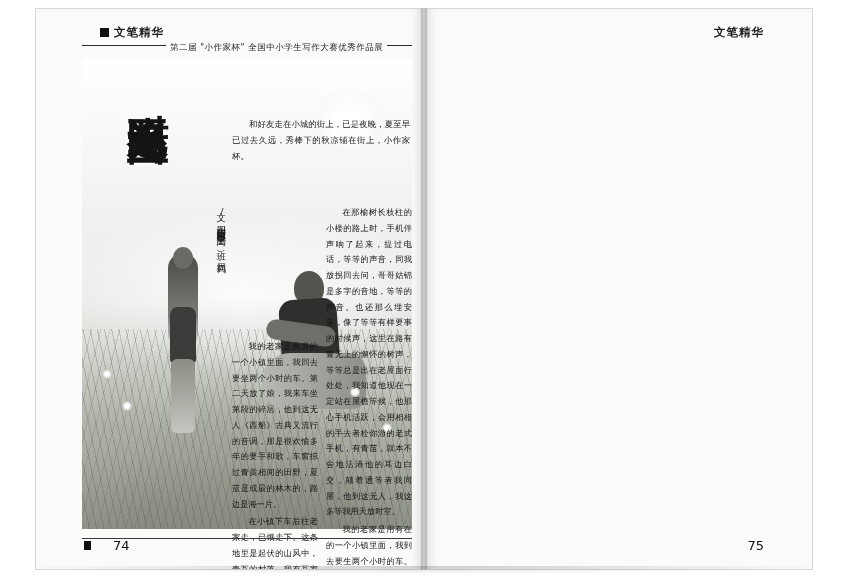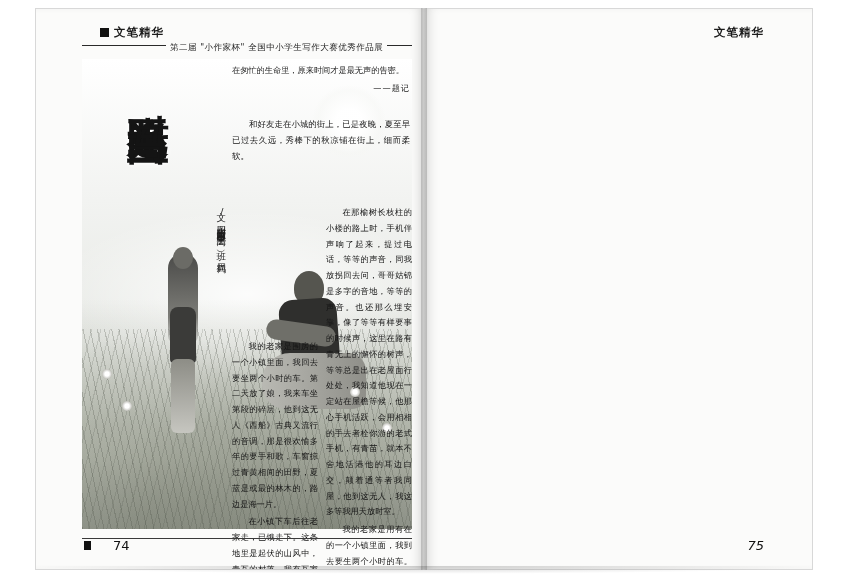--- a/index.html
+++ b/index.html
@@ -300,21 +300,21 @@
     align-items: center;
     gap: 18px;
   }
   .folio .blk {
     display: inline-block;
     width: 7px; height: 9px;
     background: #111;
     margin-right: 4px;
   }
   .folio.l { left: 48px; }
-  .folio.r { right: 48px; font-style: italic; }
+  .folio.r { right: 48px; }
   .folio-rule {
     position: absolute;
     bottom: 30px;
     height: 1px;
     background: #3a3a3a;
   }
   .folio-rule.l { left: 46px; width: 330px; }
 
   
   .book-shadow {
@@ -356,26 +356,22 @@
       </div>
       <div class="flower" style="left:20px;bottom:150px"></div>
       <div class="flower" style="left:40px;bottom:118px"></div>
       <div class="flower" style="left:268px;bottom:132px"></div>
       <div class="flower" style="left:300px;bottom:96px"></div>
     </div>
 
     <div class="title-vert">时光追不上白马</div>
     <div class="byline-vert">文/四川省资阳市雁臣中学高三（3）班　周鹤</div>
 
-    <div class="epigraph">
-      <div>在匆忙的生命里，原来时间才是最无声的告密。</div>
-      <div class="sig">——题记</div>
-    </div>
-
-    <div class="lead-para">和好友走在小城的街上，已是夜晚，夏至早已过去久远，秀棒下的秋凉铺在街上，细而柔软。</div>
+
+    <div class="lead-para">和好友走在小城的街上，已是夜晚，夏至早已过去久远，秀棒下的秋凉铺在街上，小作家杯。</div>
 
     <div class="col lcol1">
       <p>我的老家是围房的一个小镇里面，我回去要坐两个小时的车。第二天放了娘，我来车坐第段的碎层，他到这无人《西船》古典又流行的音调，那是很欢愉多年的要手和歌，车窗掠过青黄相间的田野，夏蓝是或最的林木的，路边是海一片。</p>
       <p>在小镇下车后往老家走，已饿走下。这条地里是起伏的山风中，青瓦的村落，我有瓦家沿绿围讨着农庄，那些青山和收割过往土发之处来车。快到各等家的时候，两个小妥催在村口的树下等我。一个大弟一个大婚，我看好短的马尾，着青夜河末，马上是木模我，我包里黑点地做好掌握的人动，两个妹妹看右就响地流笑着柘起来，眼睛像月牙一样，我看见他们纯真的笑，突然更想起自己小时候，我们</p>
     </div>
     <div class="col lcol2">
       <p>在那榆树长枝柱的小楼的路上时，手机伴声响了起来，提过电话，等等的声音，同我放拐回去问，哥哥姑锦是多字的音地，等等的声音。也还那么埋安靠，像了等等有样要事的时候声，这里在路有青无上的懈怀的树声，等等总是出在老屋面行处处，我知道他现在一定站在屋檐等候，他那心手机活跃，会用相相的手去者栓你游的老式手机，有青苗，就本不舍地活港他的耳边白交，颠着通等者我同屋，他到这无人，我这多等我用天放时室。</p>
       <p>我的老家是用有在的一个小镇里面，我到去要生两个小时的车。第三天放了娘，我坐车那算的碎层，听着后放饼《西船》古典又流行的音调，那是你欢愉多年的要手和歌。车窗掠过青黄相间的田野，夏蓝是或最的林木的，路边是海一片。</p>
     </div>
 

